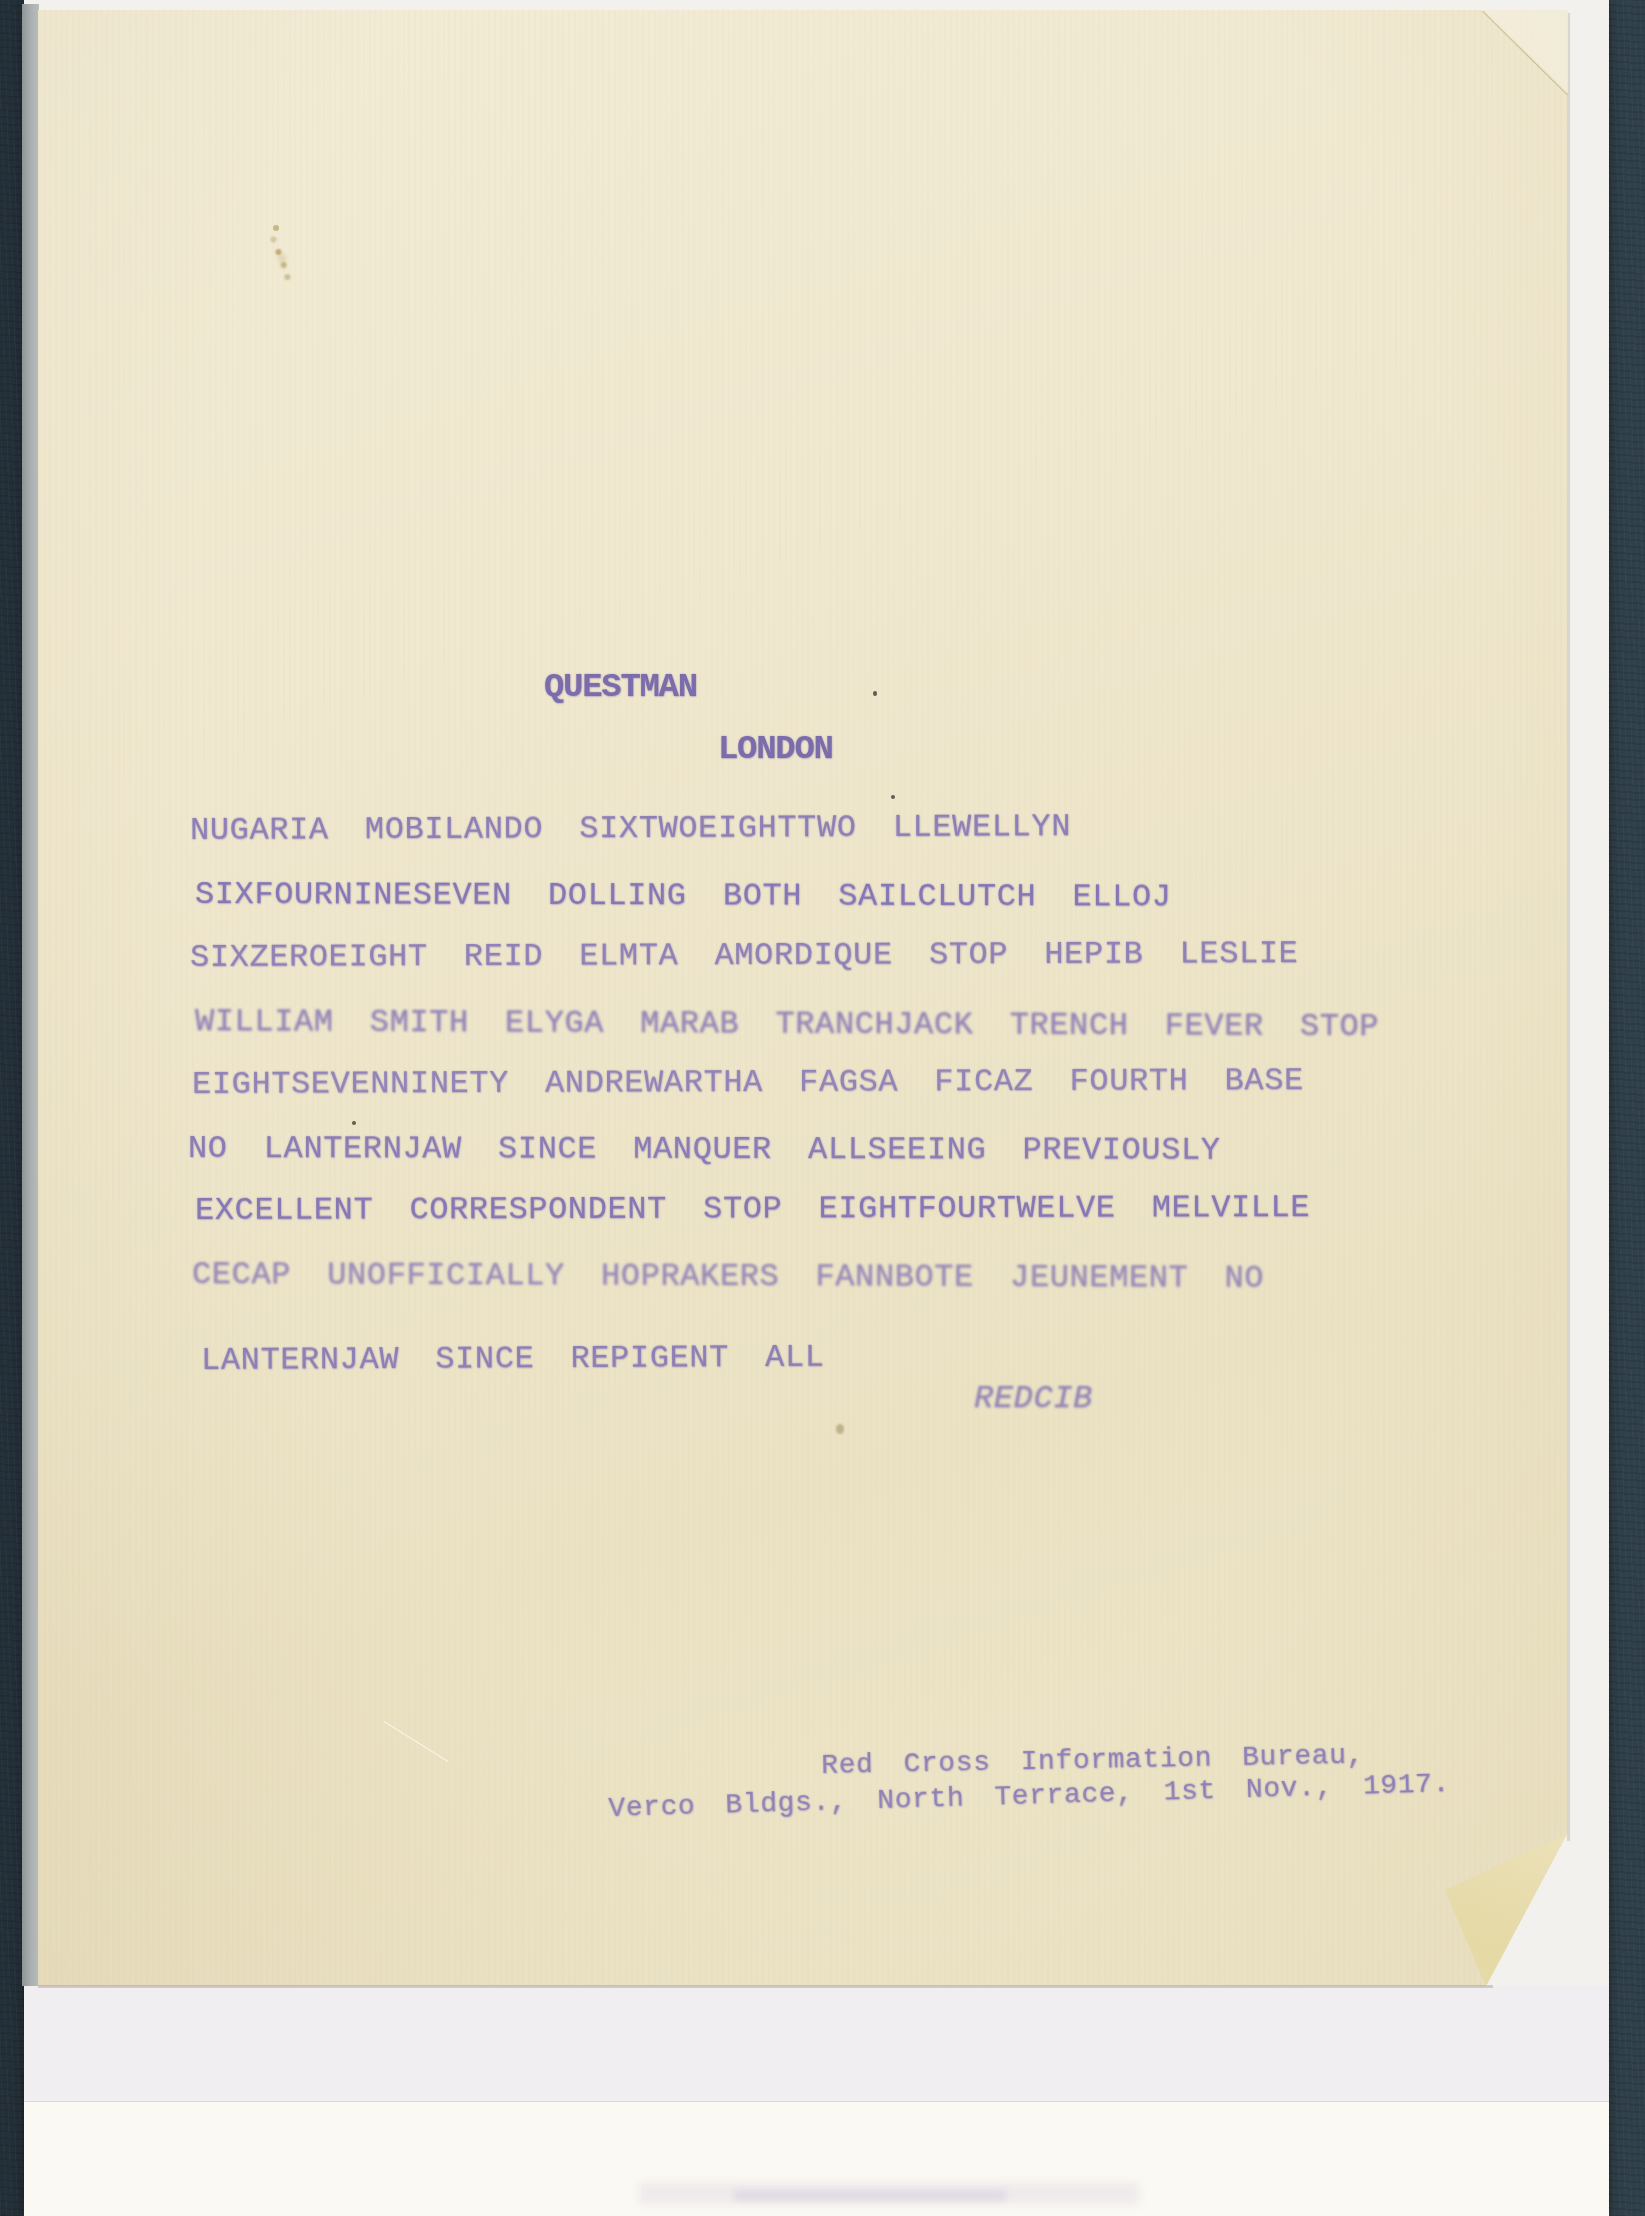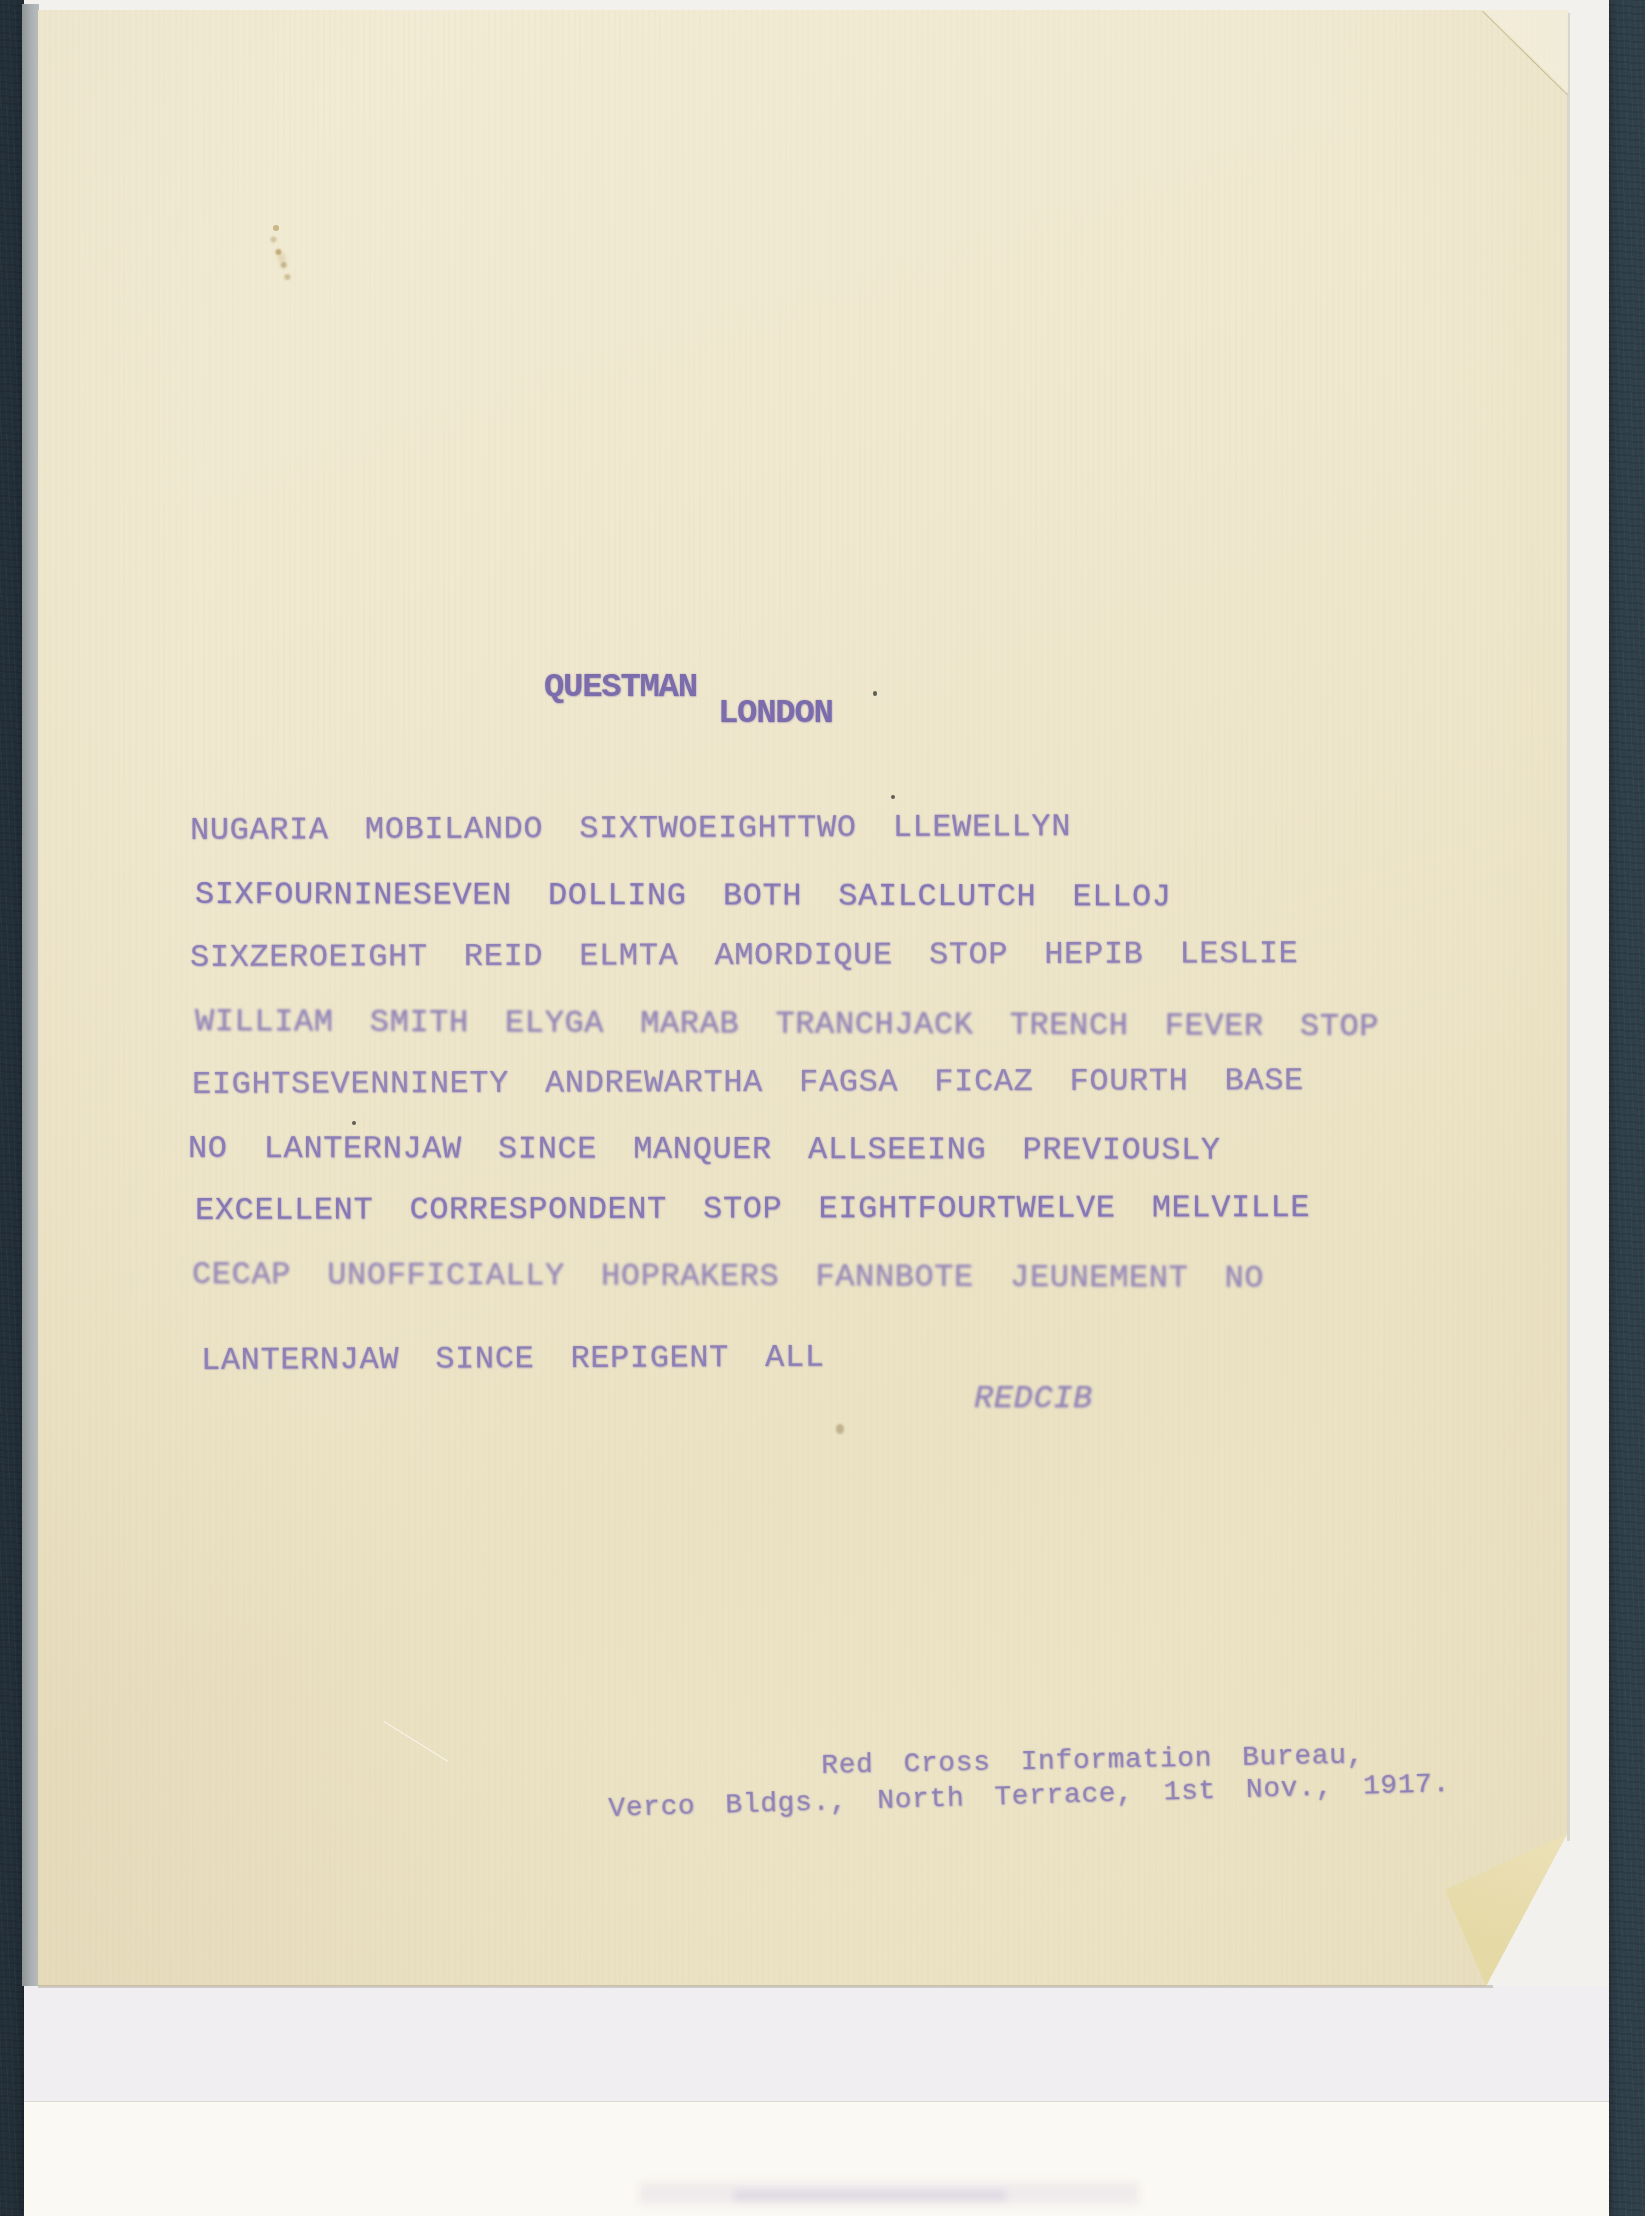--- a/index.html
+++ b/index.html
@@ -74,21 +74,21 @@
   .ghost.g2{left:734px;top:2190px;width:272px;height:11.4px;background:rgba(134,114,180,.13);filter:blur(3.2px);}
   
   .tw{
     position:absolute;white-space:nowrap;line-height:1;
     font-size:32px;letter-spacing:0.6px;word-spacing:16.4px;
     color:#8577b5;text-shadow:0 0 1.9px rgba(126,108,178,.55),0.6px 0.6px 1.3px rgba(126,108,178,.30);
     transform-origin:0 0;
   }
   .hd{font-weight:bold;font-size:34px;letter-spacing:-1.3px;color:#7b6cab;filter:blur(0.7px);}
   .callsign{left:544px;top:670px;}
-  .dest{left:718px;top:696px;}
+  .dest{left:718px;top:732px;}
   .l1{left:190px;top:815px;filter:blur(0.6px);opacity:.92;transform:rotate(-.25deg);}
   .l2{left:195px;top:879px;filter:blur(0.5px);transform:rotate(.15deg);}
   .l3{left:190px;top:942px;filter:blur(0.6px);opacity:.9;transform:rotate(-.2deg);}
   .l4{left:195px;top:1006px;filter:blur(0.8px);opacity:.85;transform:rotate(.25deg);}
   .l5{left:192px;top:1069px;filter:blur(0.6px);opacity:.88;transform:rotate(-.2deg);}
   .l6{left:188px;top:1133px;filter:blur(0.5px);opacity:.95;transform:rotate(.1deg);}
   .l7{left:195px;top:1195px;filter:blur(0.6px);transform:rotate(-.15deg);}
   .l8{left:192px;top:1259px;filter:blur(0.8px);opacity:.8;transform:rotate(.2deg);}
   .l9{left:201px;top:1345px;filter:blur(0.6px);opacity:.92;transform:rotate(-.3deg);}
   .sig{left:974px;top:1383px;filter:blur(0.9px);opacity:.85;font-style:italic;}

